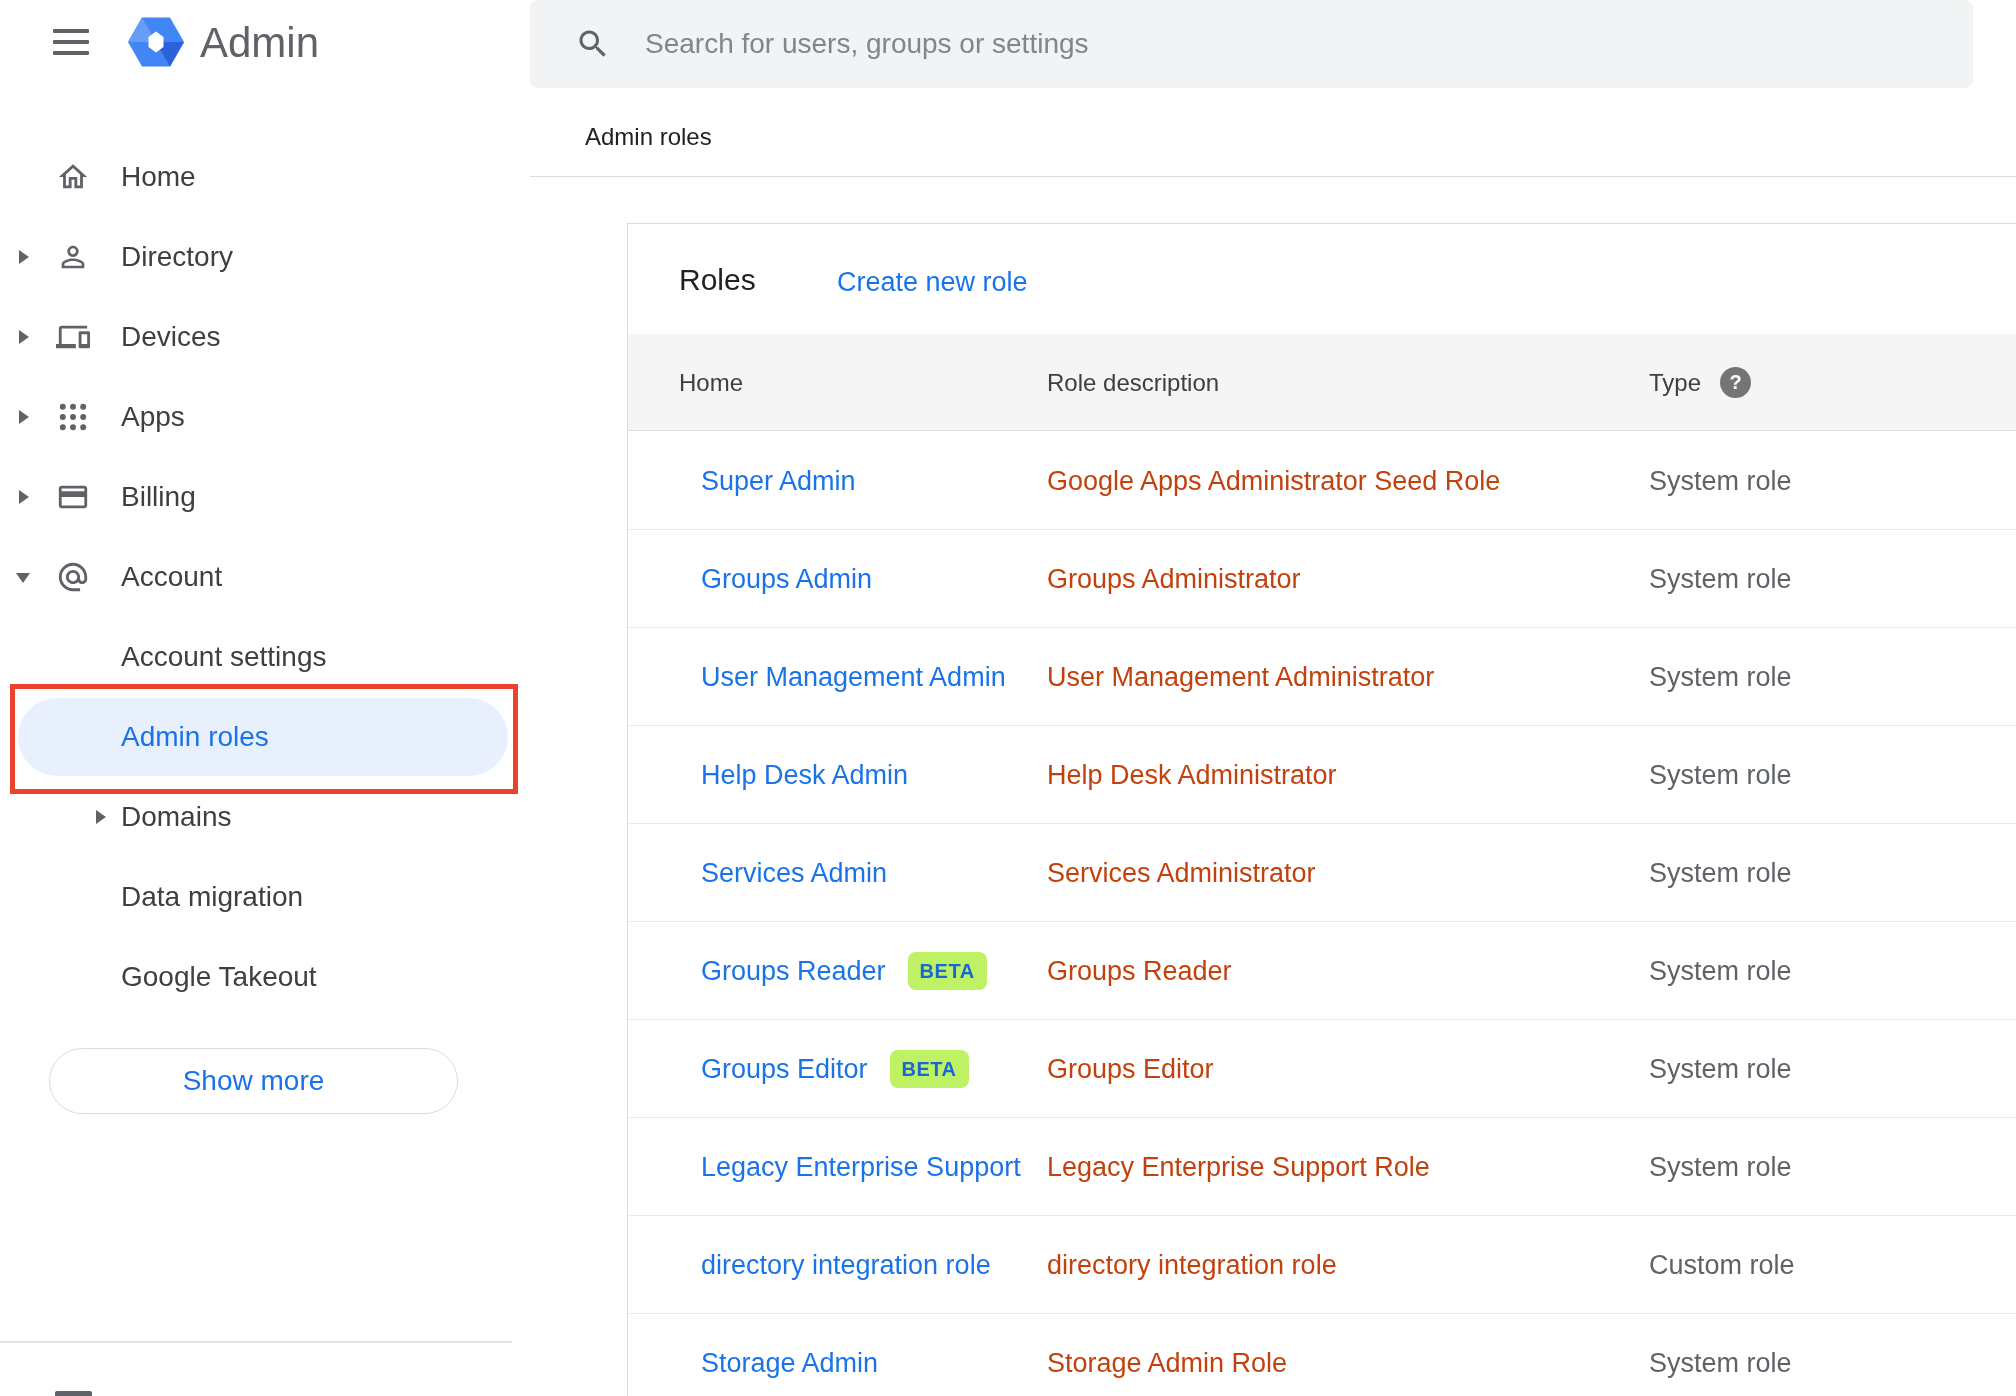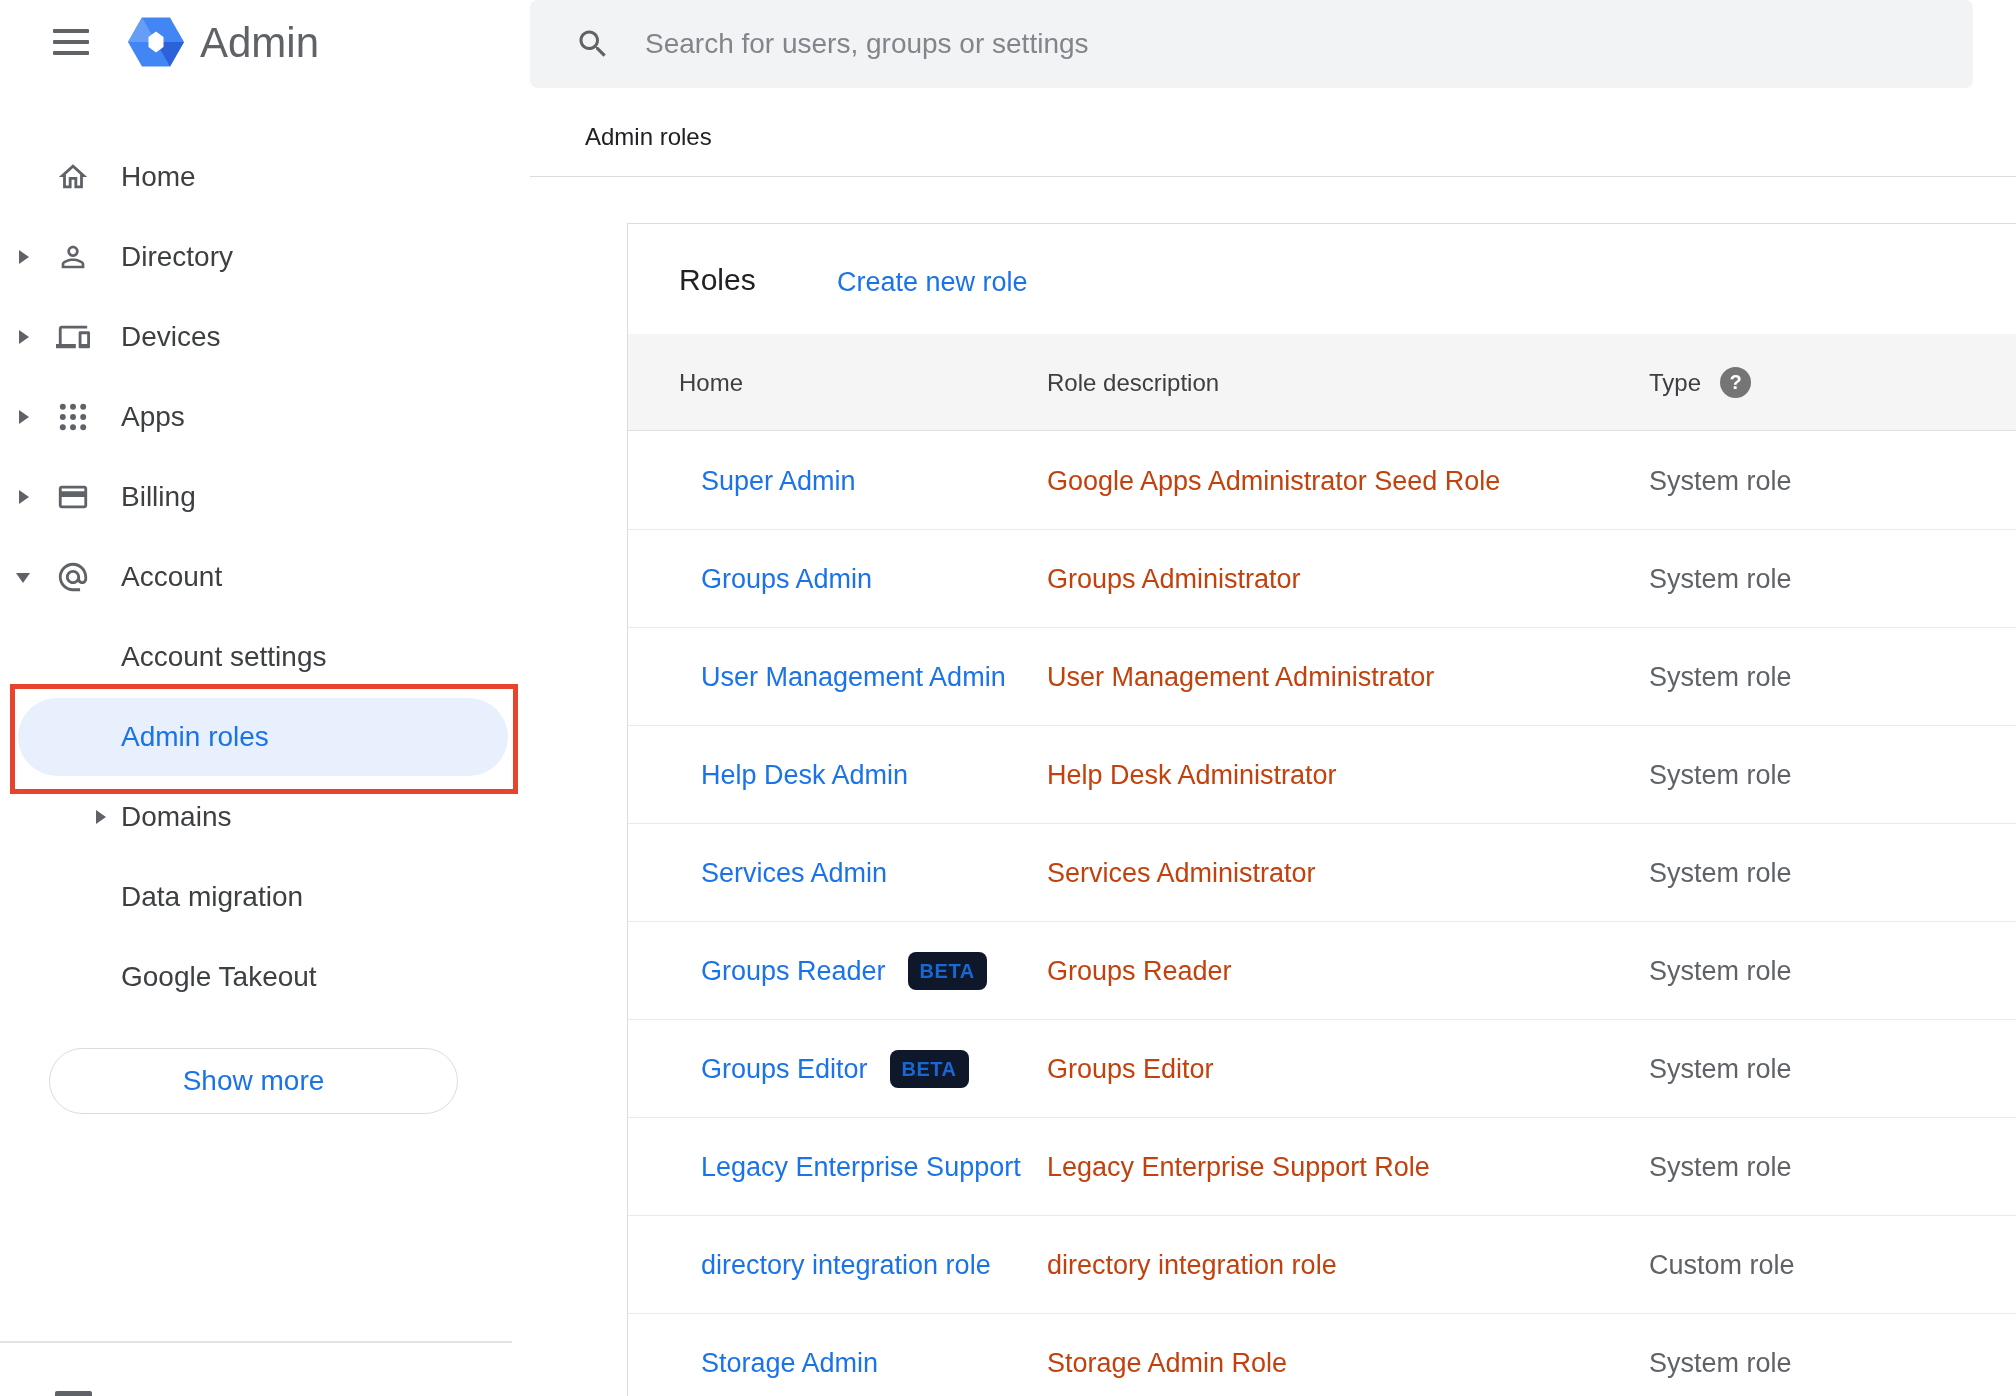--- a/index.html
+++ b/index.html
@@ -55,21 +55,21 @@
   .th-type{left:1021px;}
   .help{position:absolute;left:1092px;top:33px;width:31px;height:31px;border-radius:50%;background:#757575;
     color:#fff;font-size:20px;font-weight:bold;text-align:center;line-height:31px;cursor:pointer;}
   .rows{position:absolute;left:0;top:208px;width:1389px;}
   .trow{position:relative;width:1389px;height:98px;border-bottom:1px solid #e8eaed;}
   .cell{position:absolute;top:0;line-height:98px;font-size:27px;white-space:nowrap;}
   .c-role{left:51px;margin-left:22px;}
   .c-desc{left:419px;color:#c2410c;}
   .c-type{left:1021px;color:#5f6368;}
   .rlink{color:#1a73e8;text-decoration:none;cursor:pointer;}
-  .beta{display:inline-block;margin-left:22px;background:#0f172a;color:#1967d2;font-size:20px;font-weight:700;
+  .beta{display:inline-block;margin-left:22px;background:#bef264;color:#1967d2;font-size:20px;font-weight:700;
     letter-spacing:0.5px;padding:0 12px;height:38px;line-height:38px;border-radius:8px;vertical-align:middle;
     position:relative;top:-2px;}
 </style>
 </head>
 <body>
 
 <div class="screen">
 
   <div class="sidebar">
 

